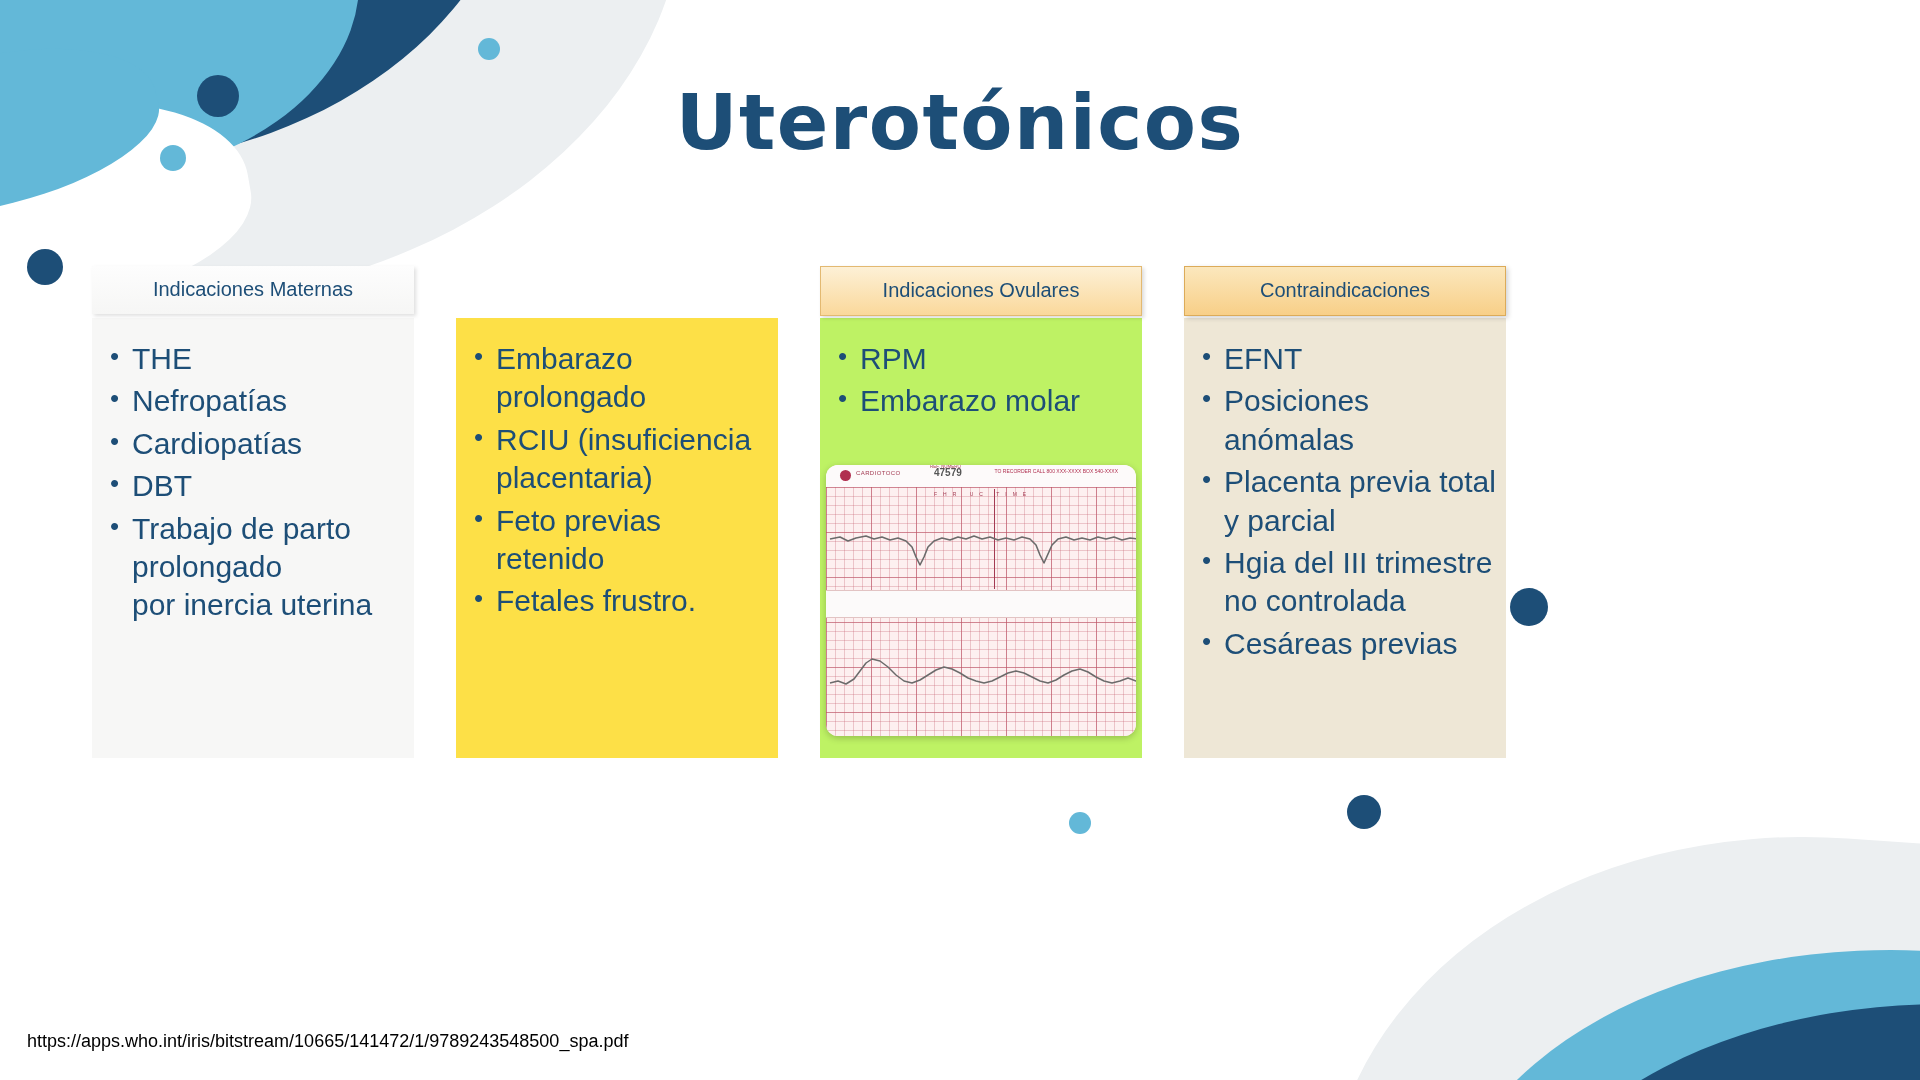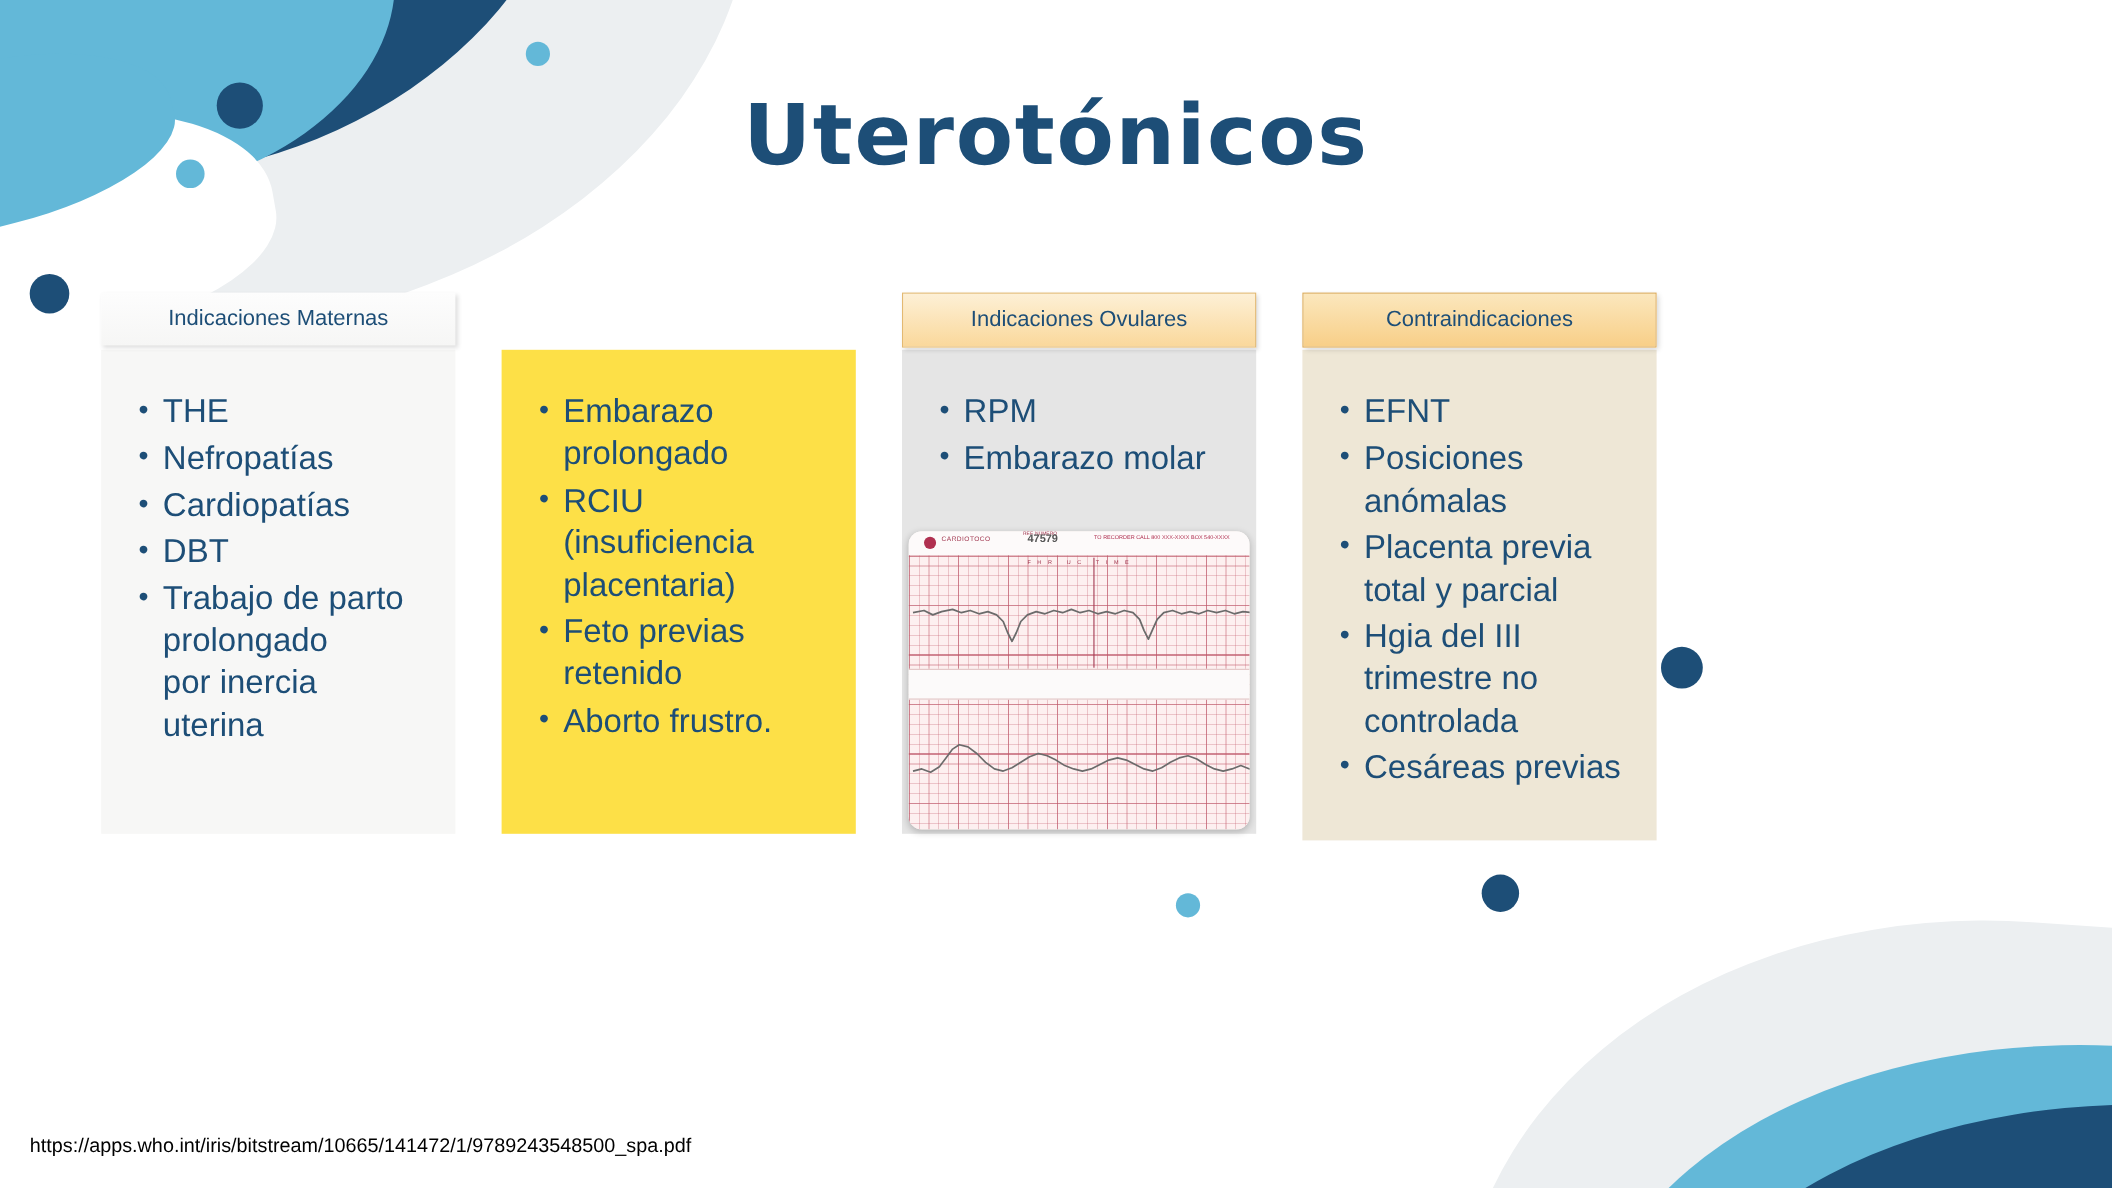--- a/index.html
+++ b/index.html
@@ -163,21 +163,21 @@
     align-items: center;
     justify-content: center;
     text-align: center;
     padding: 0 12px;
     font-size: 20px;
     line-height: 1.28;
     color: #1d4e77;
   }
   .bullets {
     list-style: none;
-    margin: 16px;
+    margin: 0;
     padding: 22px 10px 26px 14px;
     font-size: 30px;
     line-height: 1.28;
     color: #1d4e77;
   }
   .bullets li {
     position: relative;
     padding-left: 26px;
     margin-bottom: 4px;
   }
@@ -207,21 +207,21 @@
     box-shadow: 2px 2px 4px rgba(0,0,0,.13);
   }
   .c2 .col-body { background: #fde047; }
 
   
   .c3 .col-header {
     background: linear-gradient(180deg, #fdf0d6 0%, #fad89b 100%);
     box-shadow: 2px 2px 4px rgba(0,0,0,.15);
     border: 1px solid #e3b971;
   }
-  .c3 .col-body { background: #e5e5e5; }
+  .c3 .col-body { background: #bef264; }
 
   
   .c4 .col-header {
     background: linear-gradient(180deg, #fbe7bd 0%, #f8cf88 100%);
     box-shadow: 2px 2px 5px rgba(0,0,0,.18);
     border: 1px solid #dcab59;
   }
   .c4 .col-body { background: #eee7d6; }
 
   
@@ -371,21 +371,21 @@
     </div>
     <div class="col-header">Indicaciones Maternas</div>
   </div>
 
   <div class="column c2">
     <div class="col-body">
       <ul class="bullets" id="list-1">
           <li>Embarazo prolongado</li>
           <li>RCIU (insuficiencia placentaria)</li>
           <li>Feto previas retenido</li>
-          <li>Aborto frustro.</li>
+          <li>Fetales frustro.</li>
         </ul>
     </div>
   </div>
 
   <div class="column c3">
     <div class="col-body">
       <ul class="bullets" id="list-2">
           <li>RPM</li>
           <li>Embarazo molar</li>
         </ul>

